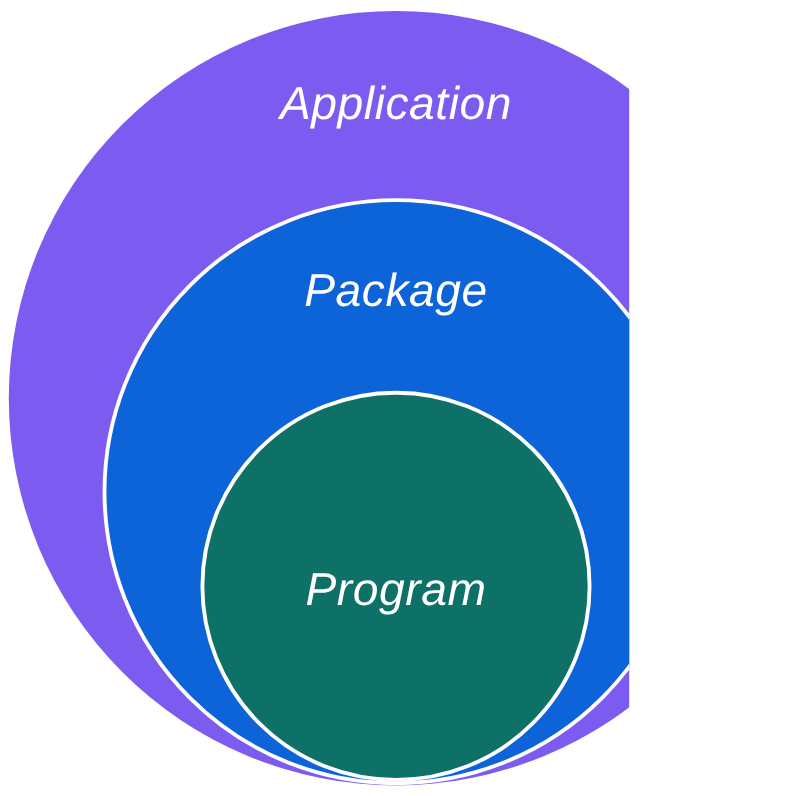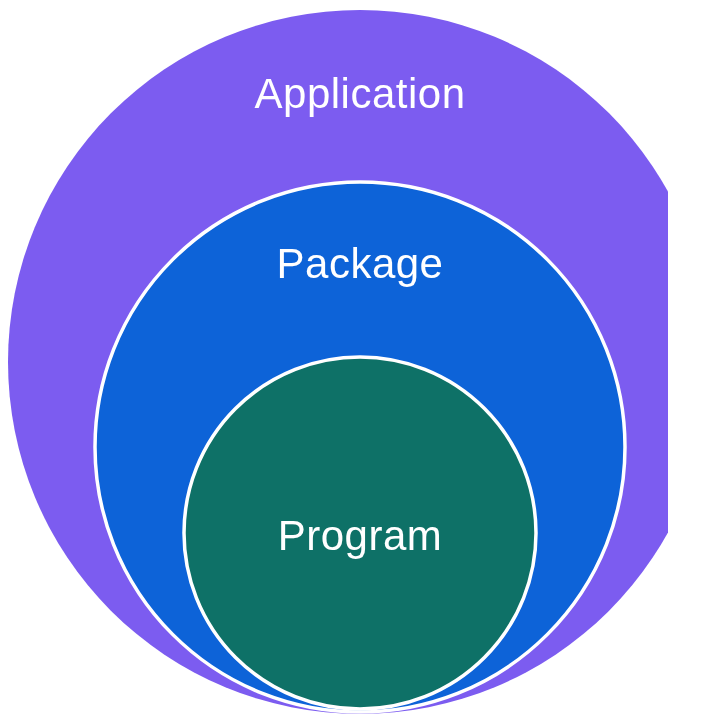--- a/index.html
+++ b/index.html
@@ -2,25 +2,26 @@
 <html><head>
 <meta charset="utf-8">
 <style>
   html, body {
     margin: 0;
     padding: 0;
     background: #ffffff;
   }
   .stage {
     position: relative;
-    width: 668px;
+    width: 572px;
     height: 724px;
     overflow: hidden;
     background: #ffffff;
     font-family: "Liberation Sans", sans-serif;
+    font-style: italic;
   }
   svg.diagram {
     display: block;
     width: 720px;
     height: 724px;
   }
   .circle-plain {
     stroke: none;
   }
   .circle-ringed {

